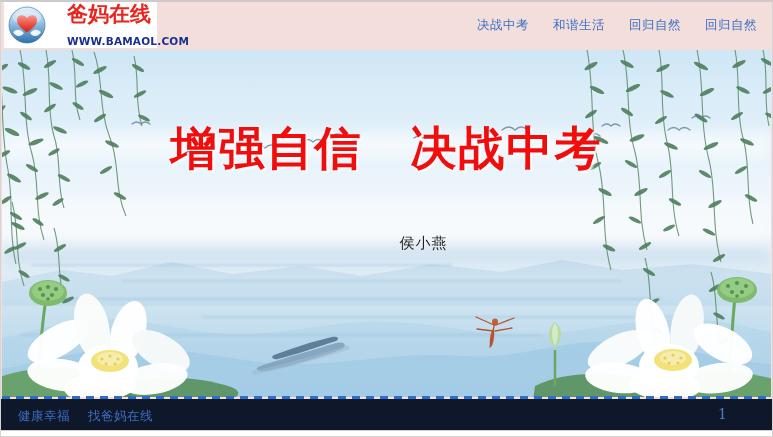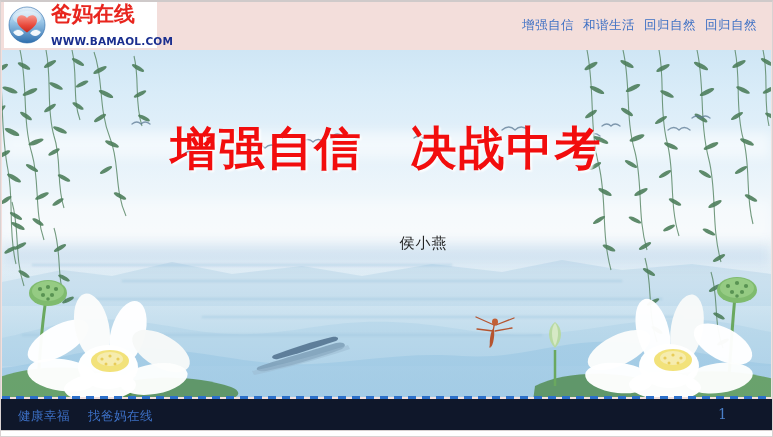--- a/index.html
+++ b/index.html
@@ -46,20 +46,21 @@
   .logo-box {
     position: absolute;
     left: 4px; top: 2px;
     width: 153px;
     height: 46px;
     background: #ffffff;
     display: flex;
     align-items: center;
     padding-left: 4px;
     box-sizing: border-box;
+    gap: 16px;
   }
   .logo-mark {
     position: relative;
     width: 38px;
     height: 38px;
     flex: 0 0 38px;
   }
   .logo-mark svg { display: block; }
   .logo-text {
     margin-left: 5px;
@@ -89,21 +90,21 @@
     right: 16px;
     top: 0;
     height: 50px;
     display: flex;
     align-items: center;
     font-size: 12.5px;
     color: #3c6fc4;
     letter-spacing: 0.5px;
     white-space: nowrap;
   }
-  .header-tagline span { margin-left: 9px; }
+  .header-tagline span { margin-left: 24px; }
   .header-tagline span:first-child { margin-left: 0; }
 
   
   .picture {
     position: absolute;
     left: 2px;
     top: 50px;
     width: 769px;
     height: 347px;
     overflow: hidden;
@@ -562,21 +563,21 @@
           <path d="M5,26 C9,22 13,23 16,27" fill="none" stroke="#7fb4dc" stroke-width="0.9"></path>
           <path d="M33,26 C29,22 25,23 22,27" fill="none" stroke="#7fb4dc" stroke-width="0.9"></path>
         </svg>
       </div>
       <div class="logo-text">
         <div class="logo-cn">爸妈在线</div>
         <div class="logo-url">WWW.BAMAOL.COM</div>
       </div>
     </div>
     <div class="header-tagline">
-      <span>增强自信</span>
+      <span>决战中考</span>
       <span>和谐生活</span>
       <span>回归自然</span>
       <span>回归自然</span>
     </div>
   </div>
 
   <div class="dash-line"></div>
   <div class="footer">
     <div class="footer-text">
       <span>健康幸福</span>

